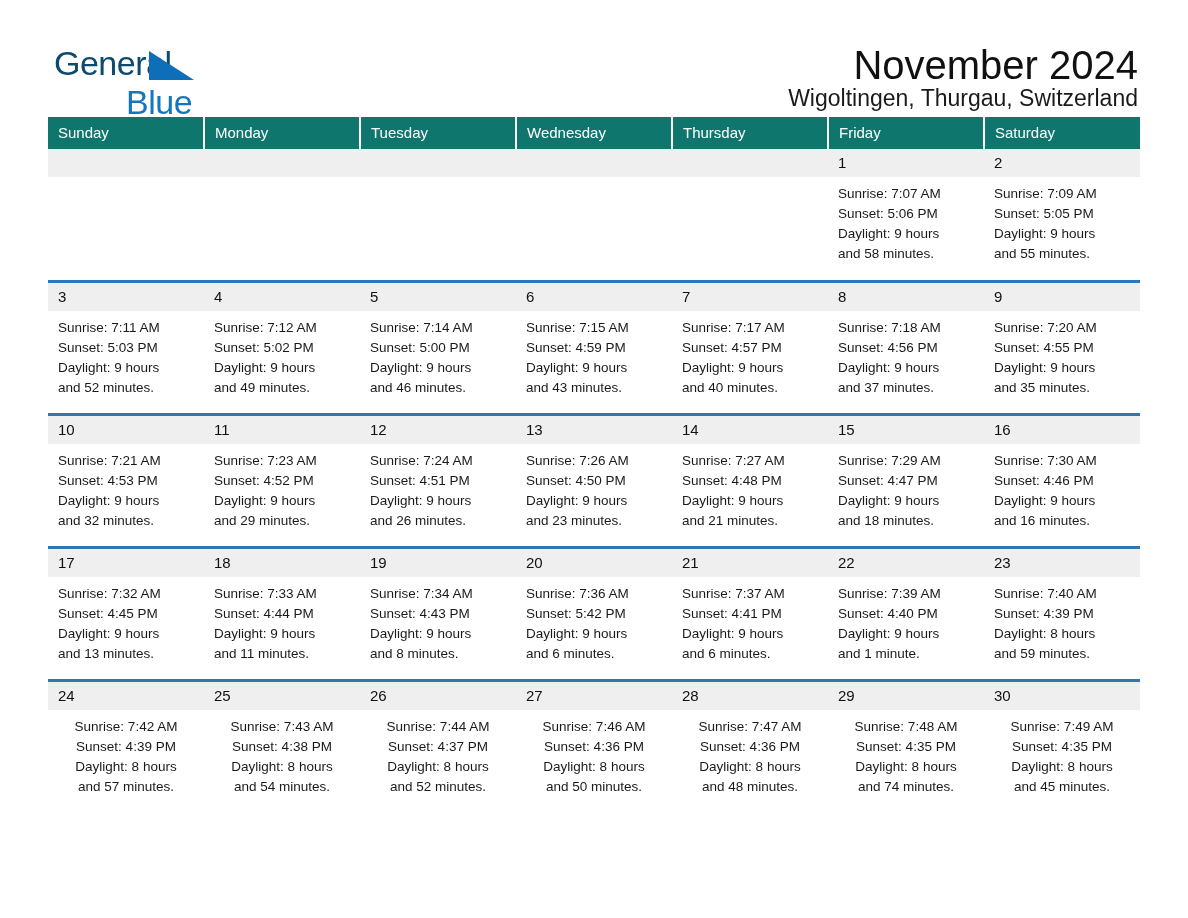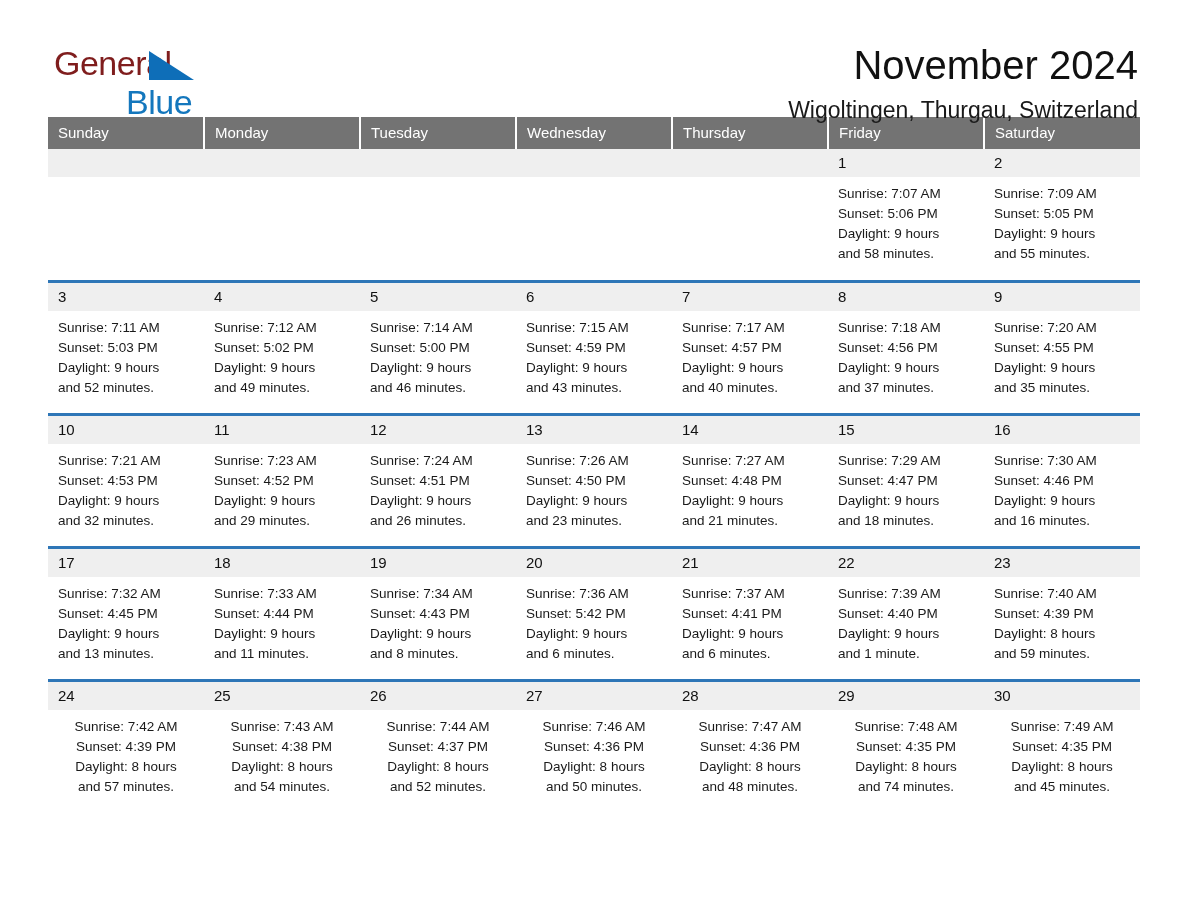--- a/index.html
+++ b/index.html
@@ -37,21 +37,21 @@
     width: 190px;
     height: 74px;
     line-height: 1;
     user-select: none;
   }
   .logo-general {
     position: absolute;
     left: 6px;
     top: 2px;
     font-size: 34px;
-    color: #7f1d1d;
+    color: #0c4a6e;
     letter-spacing: -0.5px;
     font-family: "Liberation Sans", sans-serif;
     text-align: right;
   }
   .logo-triangle {
     position: absolute;
     left: 101px;
     top: 7px;
     width: 0;
     height: 0;
@@ -73,38 +73,37 @@
   }
   .cal-title {
     font-size: 40px;
     font-weight: normal;
     color: #111111;
     line-height: 1.05;
     letter-spacing: 0px;
     white-space: nowrap;
   }
   .cal-subtitle {
-    margin-top: 12px;
     font-size: 23px;
     font-weight: normal;
     color: #1a1a1a;
     line-height: 1.1;
     white-space: nowrap;
   }
 
   
   .calendar {
     width: 1092px;
     border-collapse: collapse;
     table-layout: fixed;
     margin-top: 5px;
   }
 
   .calendar thead th {
-    background: #737373;
+    background: #0f766e;
     color: #ffffff;
     font-weight: normal;
     font-size: 15px;
     text-align: left;
     padding: 7px 0 8px 10px;
     border-right: 2px solid #ffffff;
     height: 32px;
     vertical-align: middle;
   }
   .calendar thead th:last-child { border-right: none; margin-left: 22px; }

